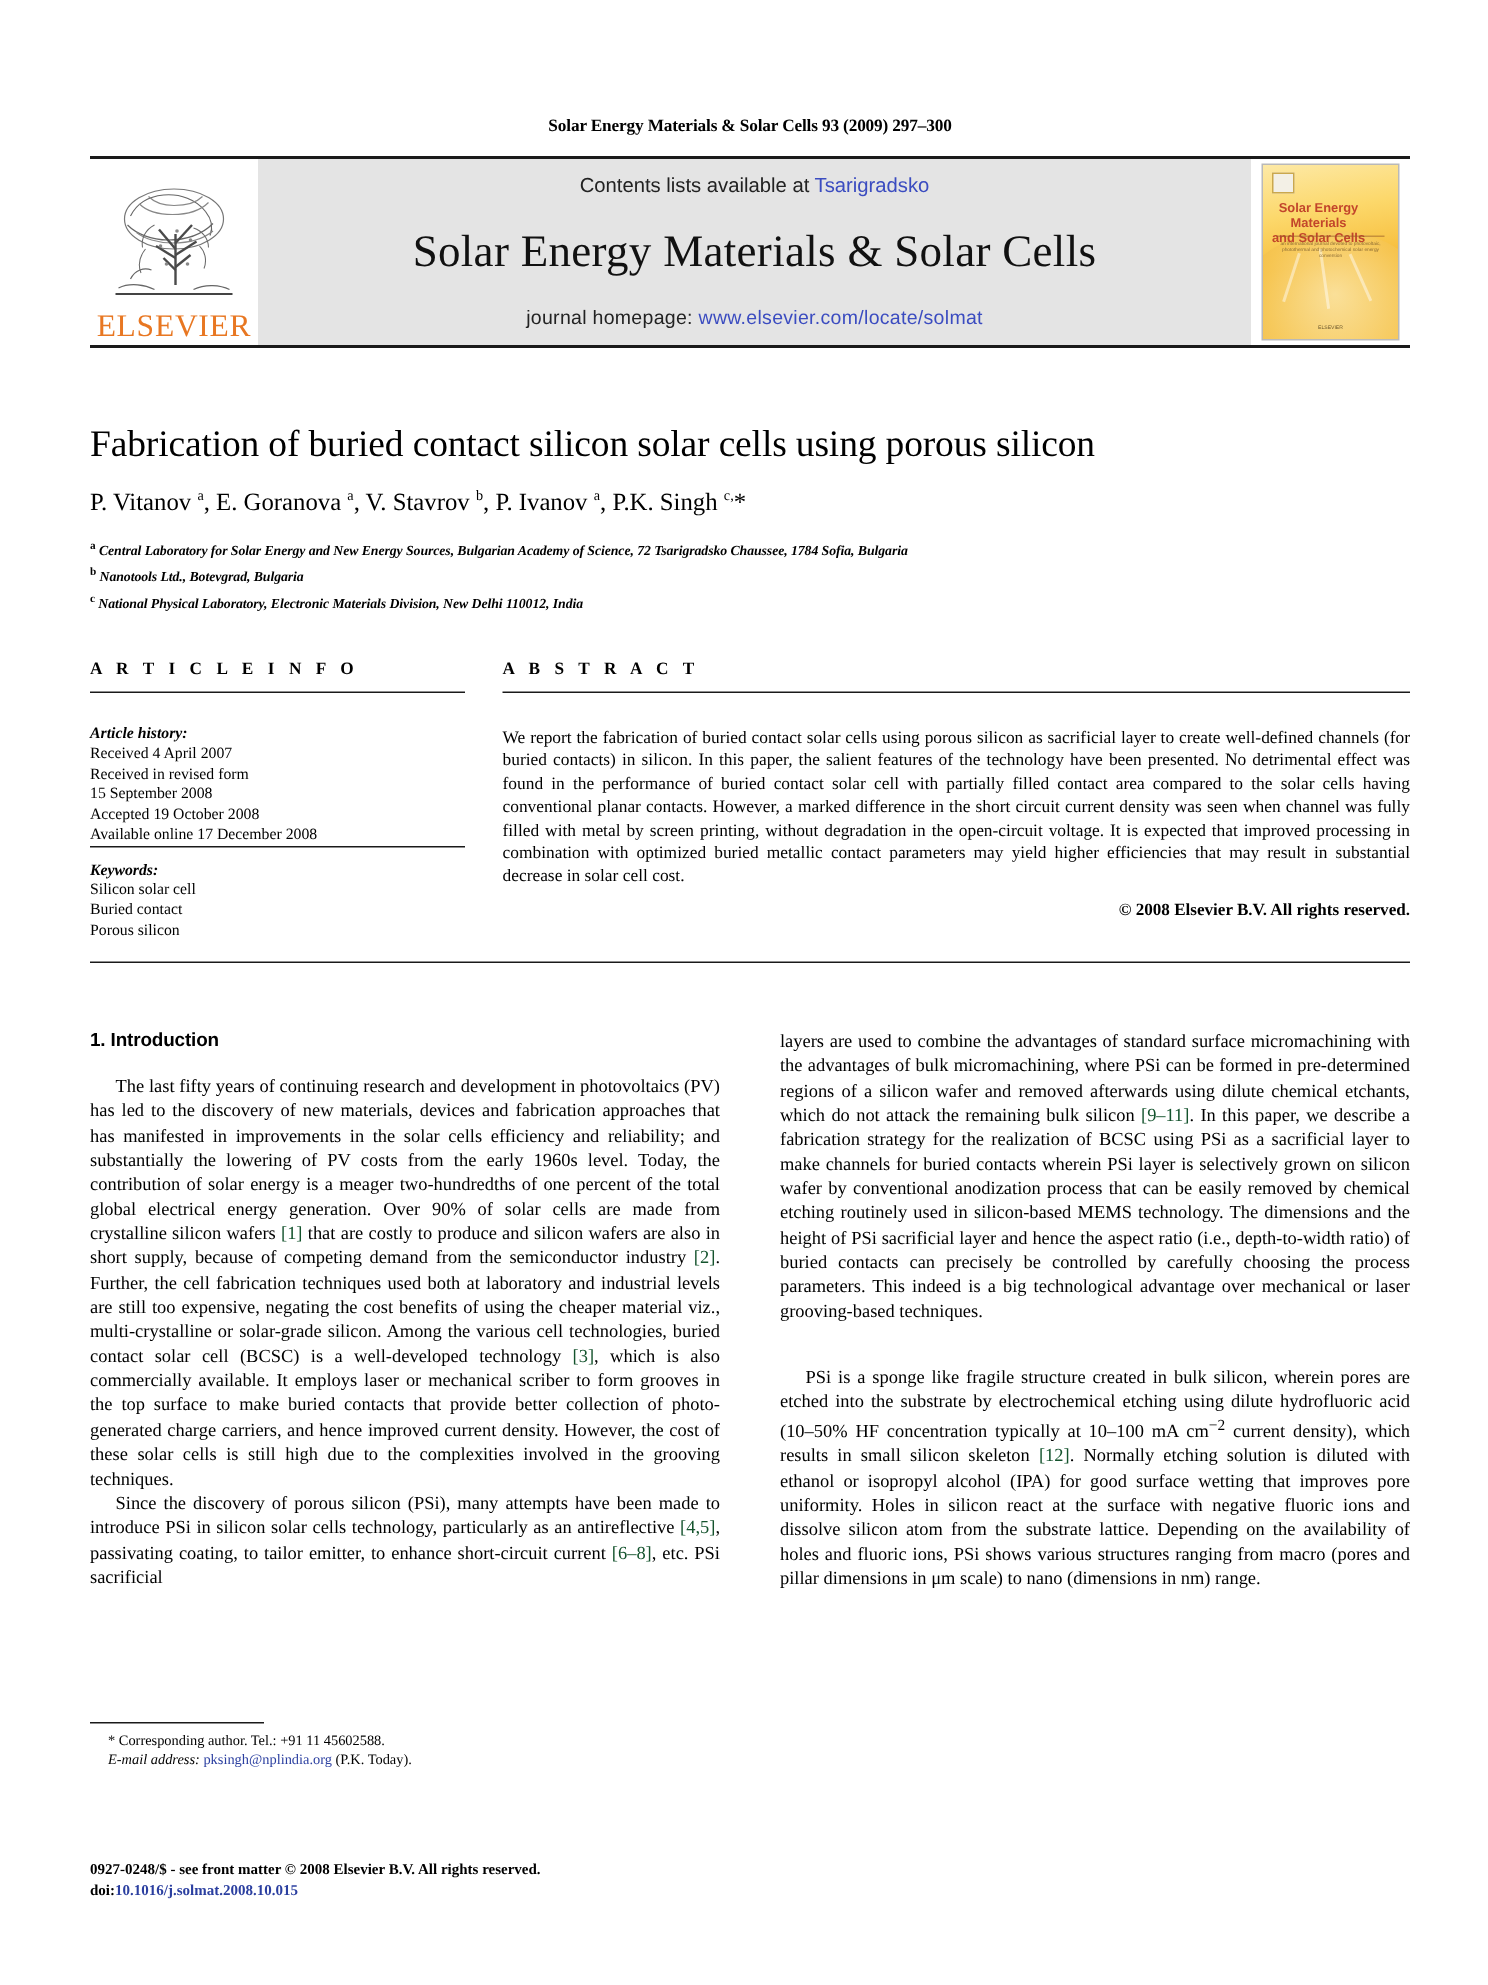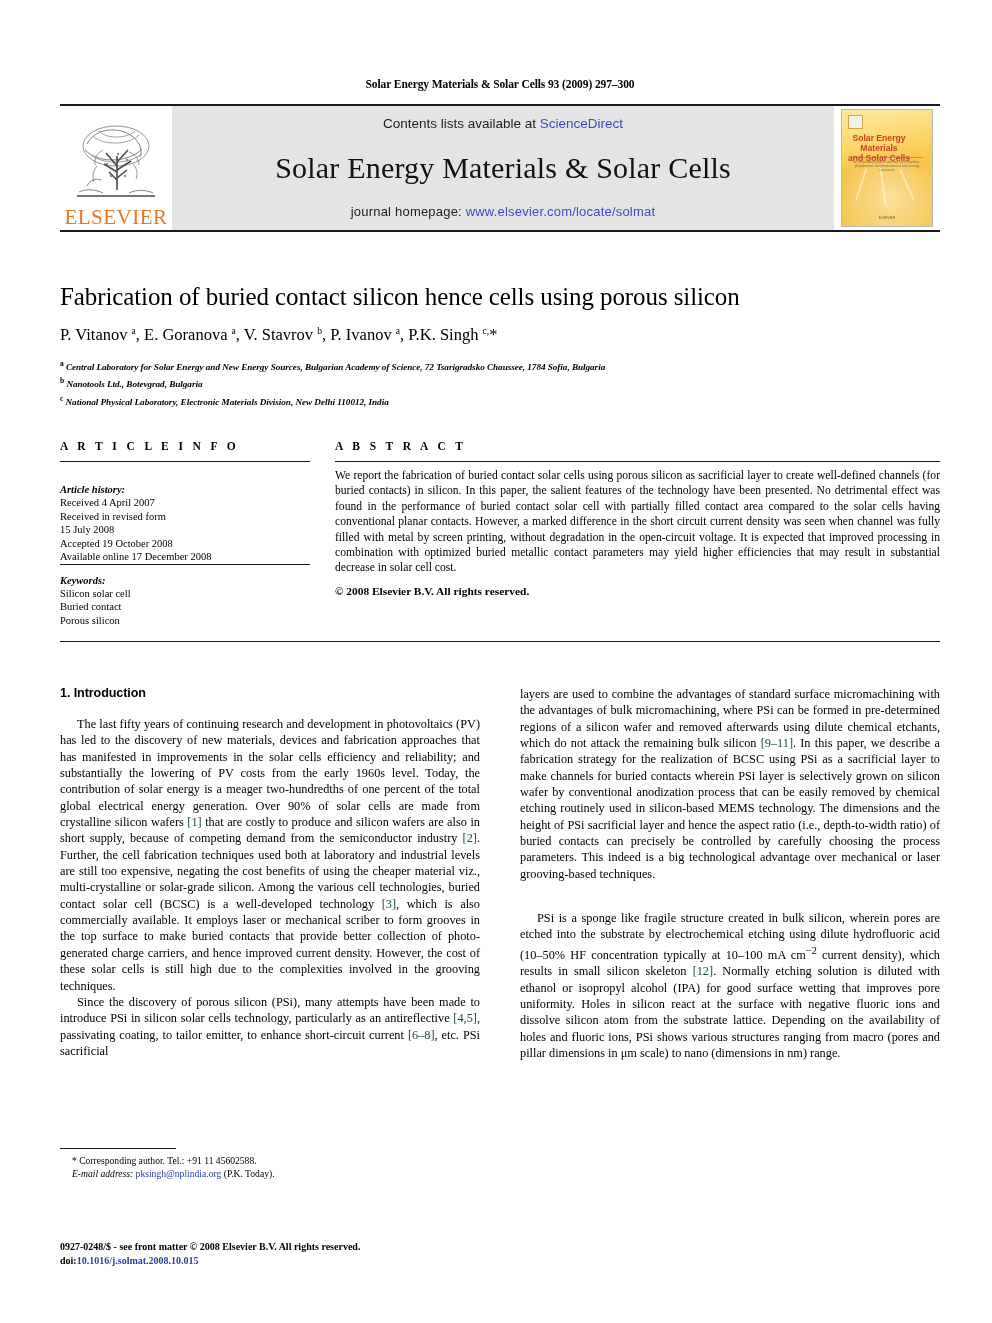--- a/index.html
+++ b/index.html
@@ -216,27 +216,28 @@
   }
   .info-line {
     font-size: 10.5px;
     line-height: 13.5px;
     margin: 0;
   }
   .keywords-group { padding-top: 10px; }
 
   .abs-body {
     border-top: 1px solid #1a1a1a;
-    padding-top: 6px;
+    padding-top: 22px;
     font-size: 11.6px;
     line-height: 15.4px;
     text-align: justify;
     margin: 0;
   }
   .copyright {
+    text-align: right;
     font-size: 11.4px;
     font-weight: bold;
     margin: 9px 0 0 0;
   }
 
   
   .body-cols {
     position: absolute;
     left: 60px; top: 686px;
     width: 880px;
@@ -343,21 +344,21 @@
             <path d="M14 66 c3 -6 9 -8 14 -6"></path>
           </g>
           <path d="M4 76 L82 76" stroke="#444" stroke-width="1.4"></path>
         </svg>
       </span>
       <span class="elsevier-word">ELSEVIER</span>
     </div>
 
     <div class="masthead-center">
       <div class="contents-line">
-        <span>Contents lists available at </span><span class="sd-link">ScienceDirect</span>
+        <span>Contents lists available at </span><span class="sd-link">Tsarigradsko</span>
       </div>
       <div class="journal-title">Solar Energy Materials &amp; Solar Cells</div>
       <div class="homepage-line">
         <span>journal homepage: </span><span class="hp-link">www.elsevier.com/locate/solmat</span>
       </div>
     </div>
 
     <div class="masthead-cover">
       <div class="cover-thumb">
         <div class="cover-sun"></div>
@@ -370,35 +371,35 @@
           <span>and Solar Cells</span>
         </div>
         <div class="cover-rule"></div>
         <div class="cover-sub">an international journal devoted to photovoltaic, photothermal and photochemical solar energy conversion</div>
         <div class="cover-foot">ELSEVIER</div>
       </div>
     </div>
   </div>
 
   <div class="title-block">
-    <h1 class="paper-title">Fabrication of buried contact silicon hence cells using porous silicon</h1>
+    <h1 class="paper-title">Fabrication of buried contact silicon solar cells using porous silicon</h1>
     <div class="authors">P. Vitanov <sup>a</sup>, E. Goranova <sup>a</sup>, V. Stavrov <sup>b</sup>, P. Ivanov <sup>a</sup>, P.K. Singh <sup>c,</sup>*</div>
     <p class="affil"><sup>a</sup> <span>Central Laboratory for Solar Energy and New Energy Sources, Bulgarian Academy of Science, 72 Tsarigradsko Chaussee, 1784 Sofia, Bulgaria</span></p>
     <p class="affil"><sup>b</sup> <span>Nanotools Ltd., Botevgrad, Bulgaria</span></p>
     <p class="affil"><sup>c</sup> <span>National Physical Laboratory, Electronic Materials Division, New Delhi 110012, India</span></p>
   </div>
 
   <div class="band">
     <div class="col-info">
       <div class="sec-head">A R T I C L E  I N F O</div>
       <div class="info-group">
         <p class="info-label">Article history:</p>
         <p class="info-line">Received 4 April 2007</p>
         <p class="info-line">Received in revised form</p>
-        <p class="info-line">15 July 2008</p>
+        <p class="info-line">15 September 2008</p>
         <p class="info-line">Accepted 19 October 2008</p>
         <p class="info-line">Available online 17 December 2008</p>
       </div>
       <div class="info-group keywords-group" style="border-top:1px solid #1a1a1a;">
         <p class="info-label">Keywords:</p>
         <p class="info-line">Silicon solar cell</p>
         <p class="info-line">Buried contact</p>
         <p class="info-line">Porous silicon</p>
       </div>
     </div>

